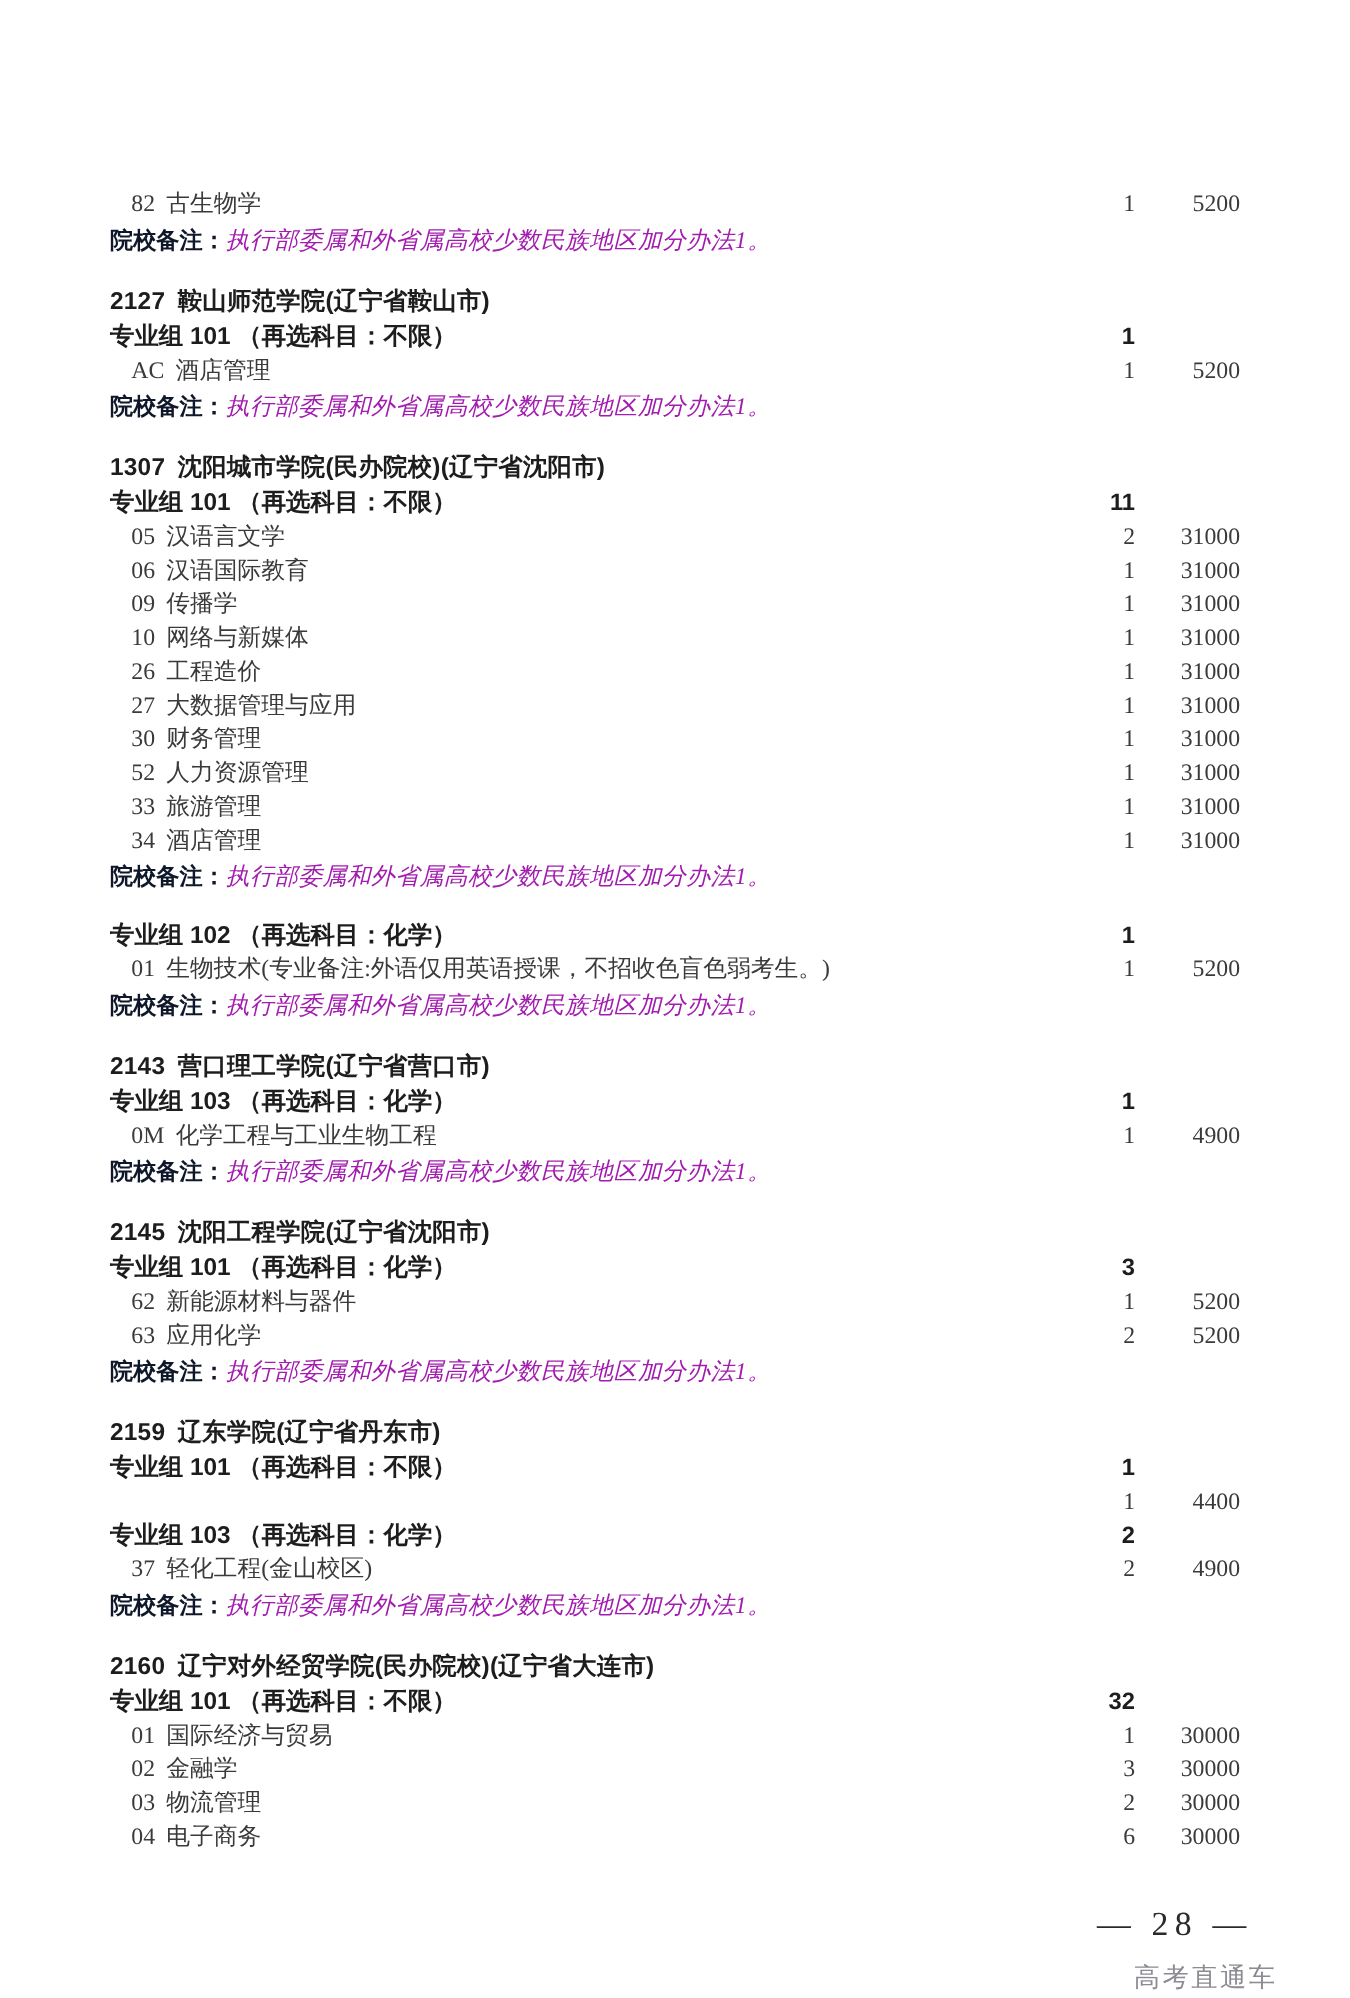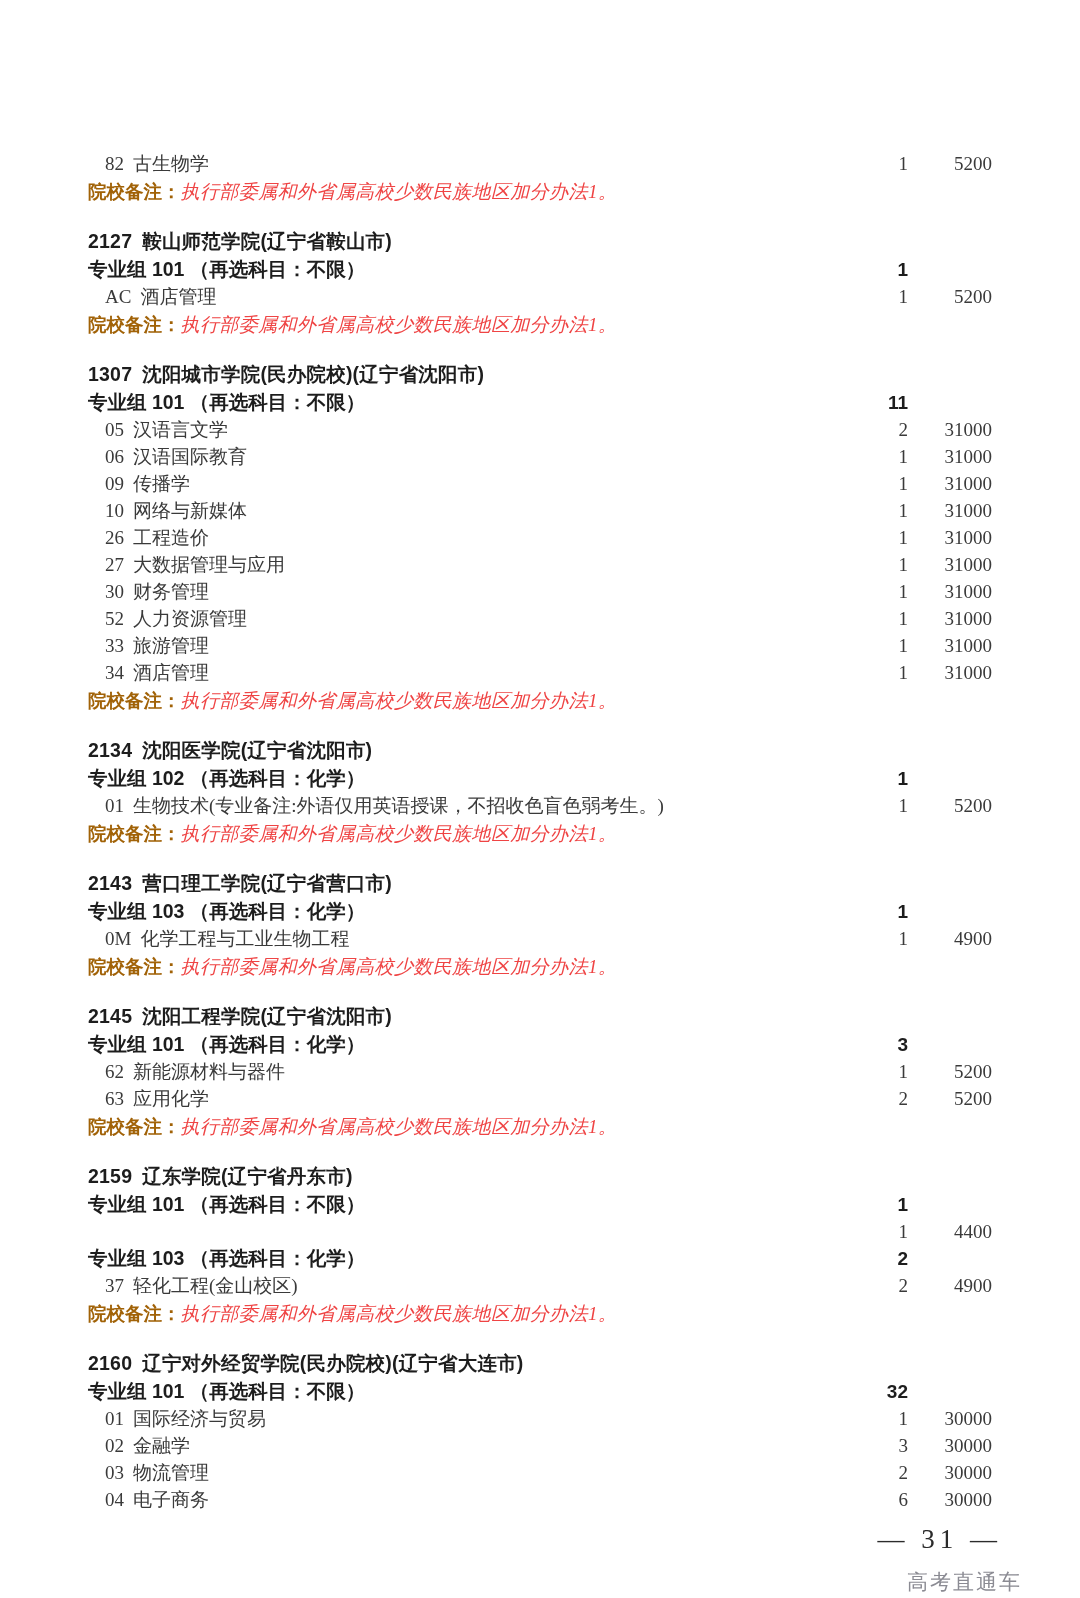--- a/index.html
+++ b/index.html
@@ -103,27 +103,27 @@
   .remark {
     font-size: 19px;
     color: #333;
     height: 29px;
     line-height: 29px;
   }
   .remark .rk {
     font-family: "Liberation Sans", "DejaVu Sans", sans-serif;
     font-weight: bold;
     font-size: 18.5px;
-    color: #a16207;
+    color: #0f172a;
   }
   .remark .rv {
     font-family: "Liberation Serif", "DejaVu Serif", serif;
     font-style: italic;
     font-size: 19px;
-    color: #ef4444;
+    color: #a21caf;
     letter-spacing: 0.4px;
   }
 
   
   .blockgap { height: 20px; }
 
   
   .footer {
     position: absolute;
     left: 0;
@@ -242,23 +242,20 @@
         </div>
         <div class="row major">
           <span class="label"><span class="code">34</span><span>酒店管理</span></span>
           <span class="count">1</span>
           <span class="fee">31000</span>
         </div>
         <div class="row remark">
           <span class="label"><span class="rk">院校备注：</span><span class="rv">执行部委属和外省属高校少数民族地区加分办法1。</span></span>
         </div>
         <div class="blockgap"></div>
-        <div class="row school">
-          <span class="label"><span class="code">2134</span><span>沈阳医学院(辽宁省沈阳市)</span></span>
-        </div>
         <div class="row group">
           <span class="label">专业组 102 （再选科目：化学）</span>
           <span class="count">1</span>
         </div>
         <div class="row major">
           <span class="label"><span class="code">01</span><span>生物技术(专业备注:外语仅用英语授课，不招收色盲色弱考生。)</span></span>
           <span class="count">1</span>
           <span class="fee">5200</span>
         </div>
         <div class="row remark">
@@ -351,17 +348,17 @@
         <div class="row major">
           <span class="label"><span class="code">04</span><span>电子商务</span></span>
           <span class="count">6</span>
           <span class="fee">30000</span>
         </div>
       </div>
 
   </div>
 
   <div class="footer">
-    <div class="pagenum">— 31 —</div>
+    <div class="pagenum">— 28 —</div>
     <div class="watermark">高考直通车</div>
   </div>
 
 </div>
 
 </body></html>

